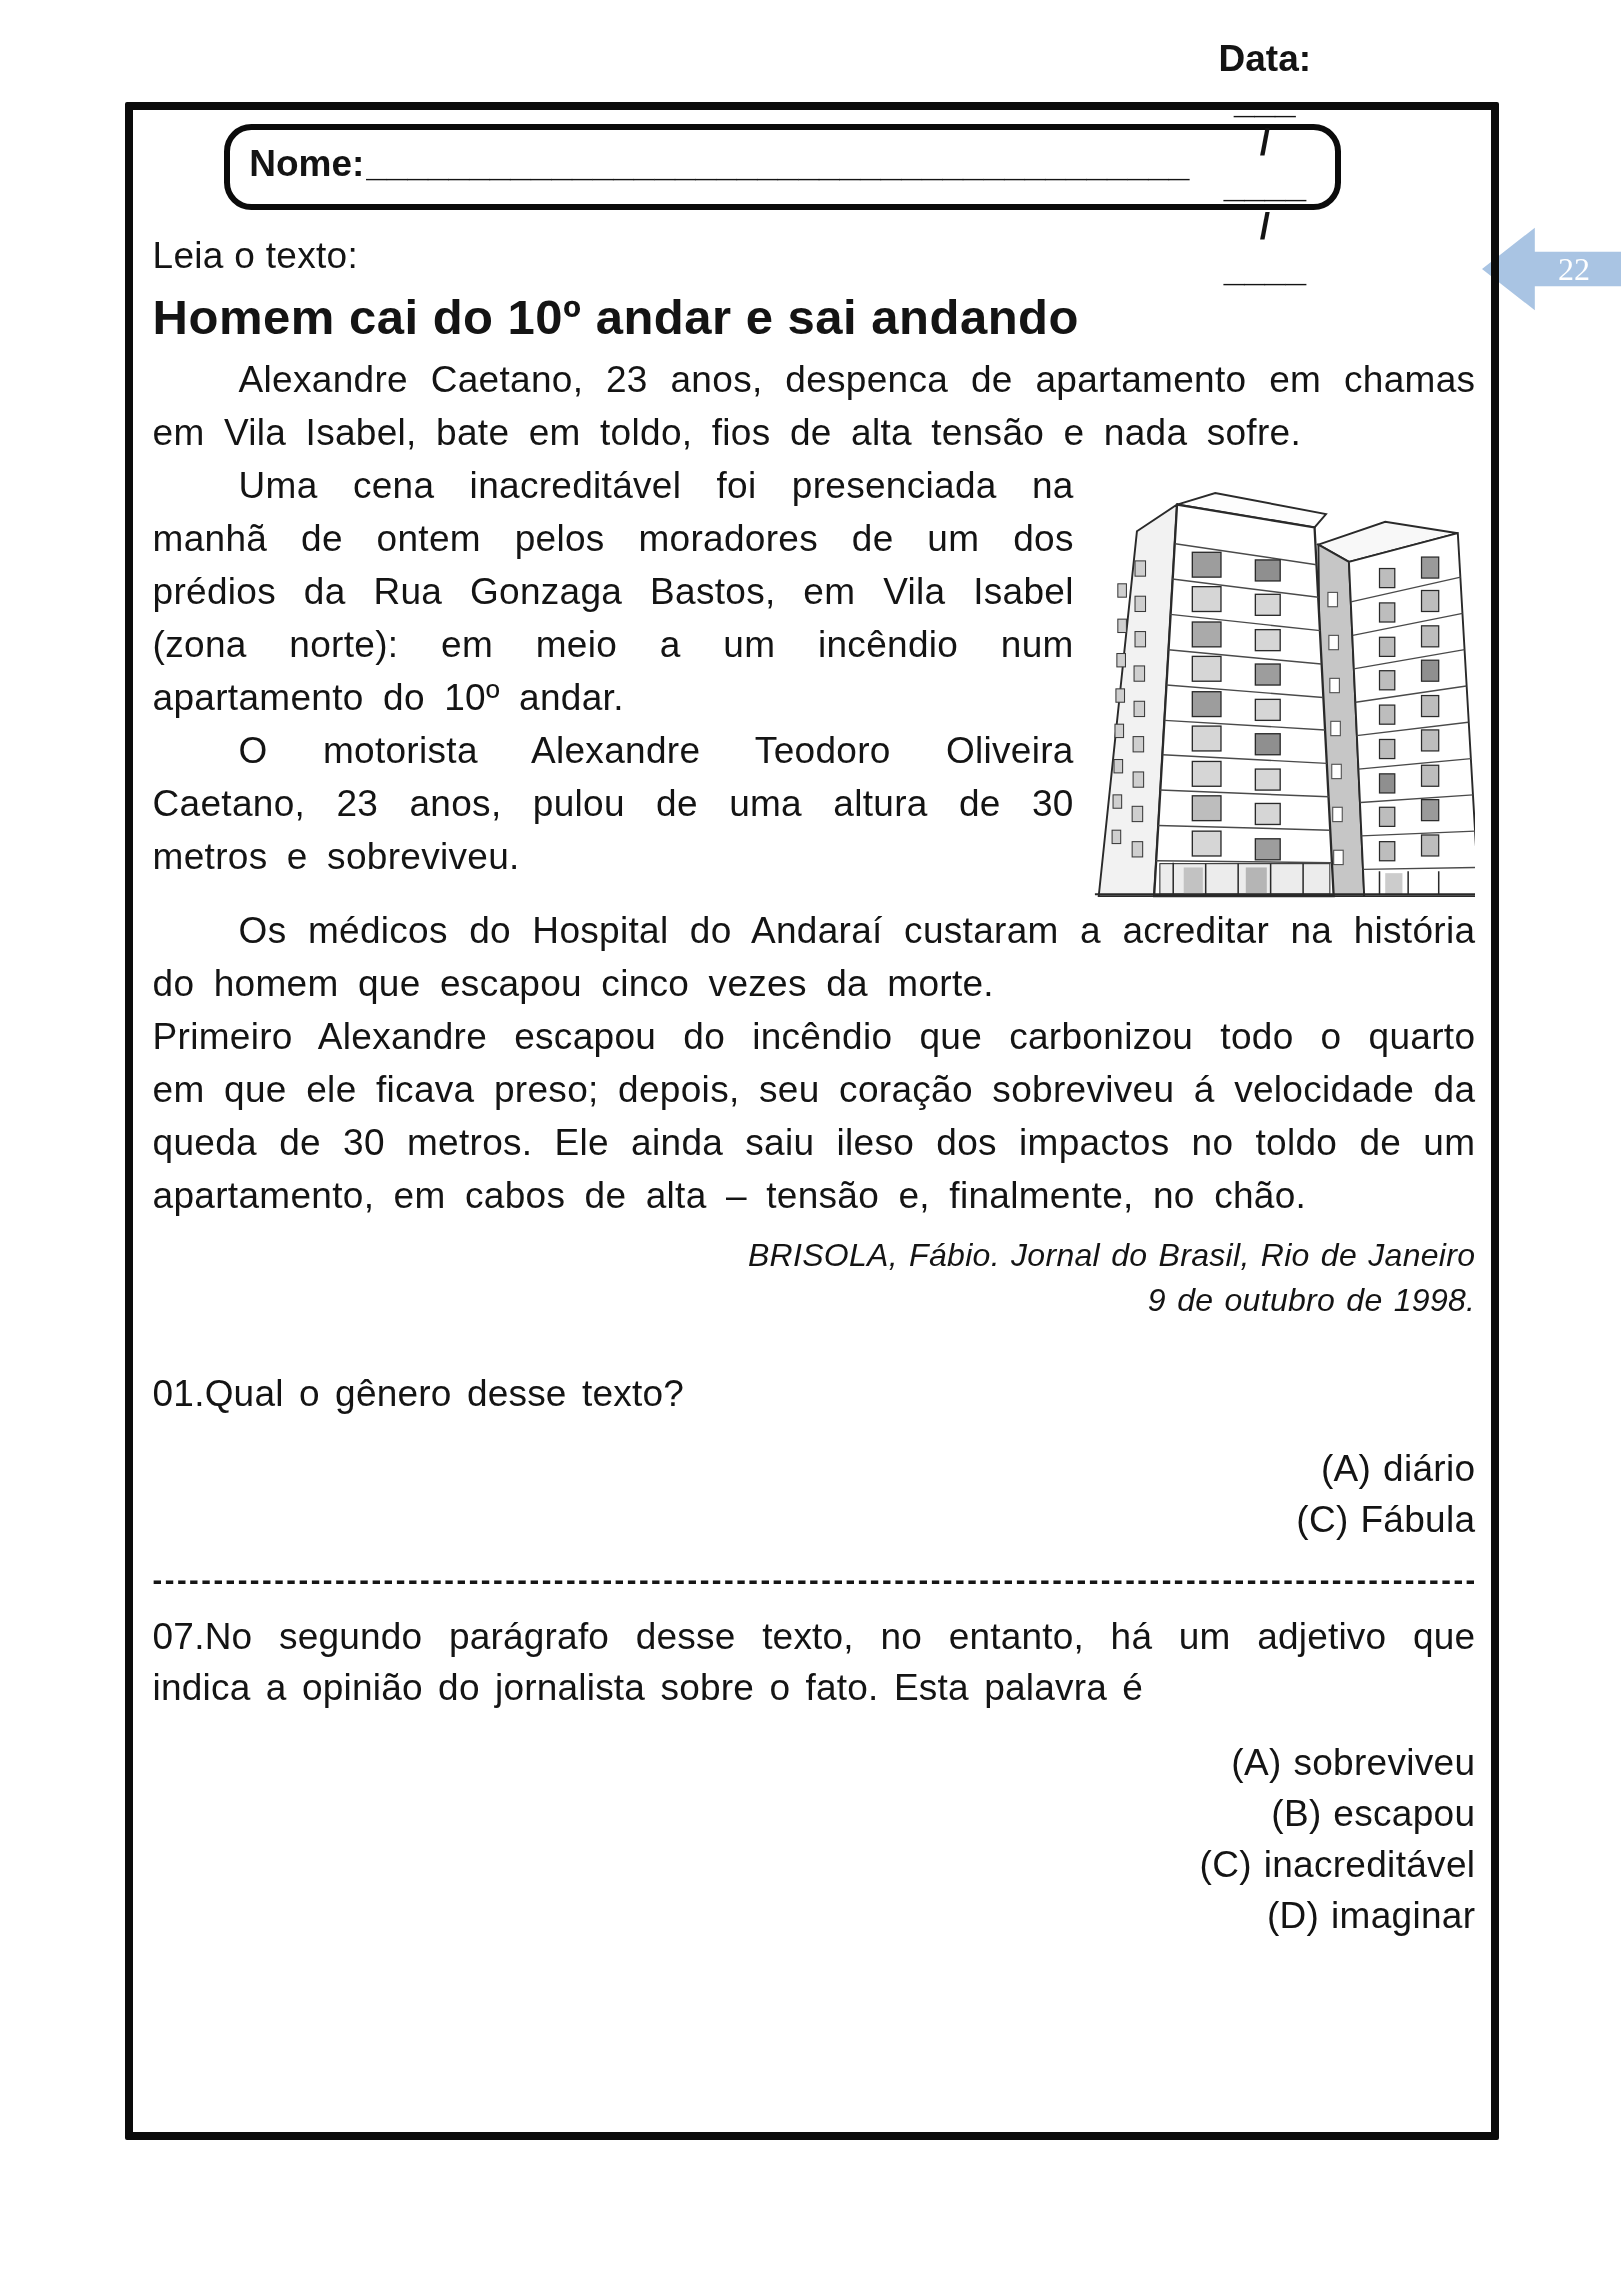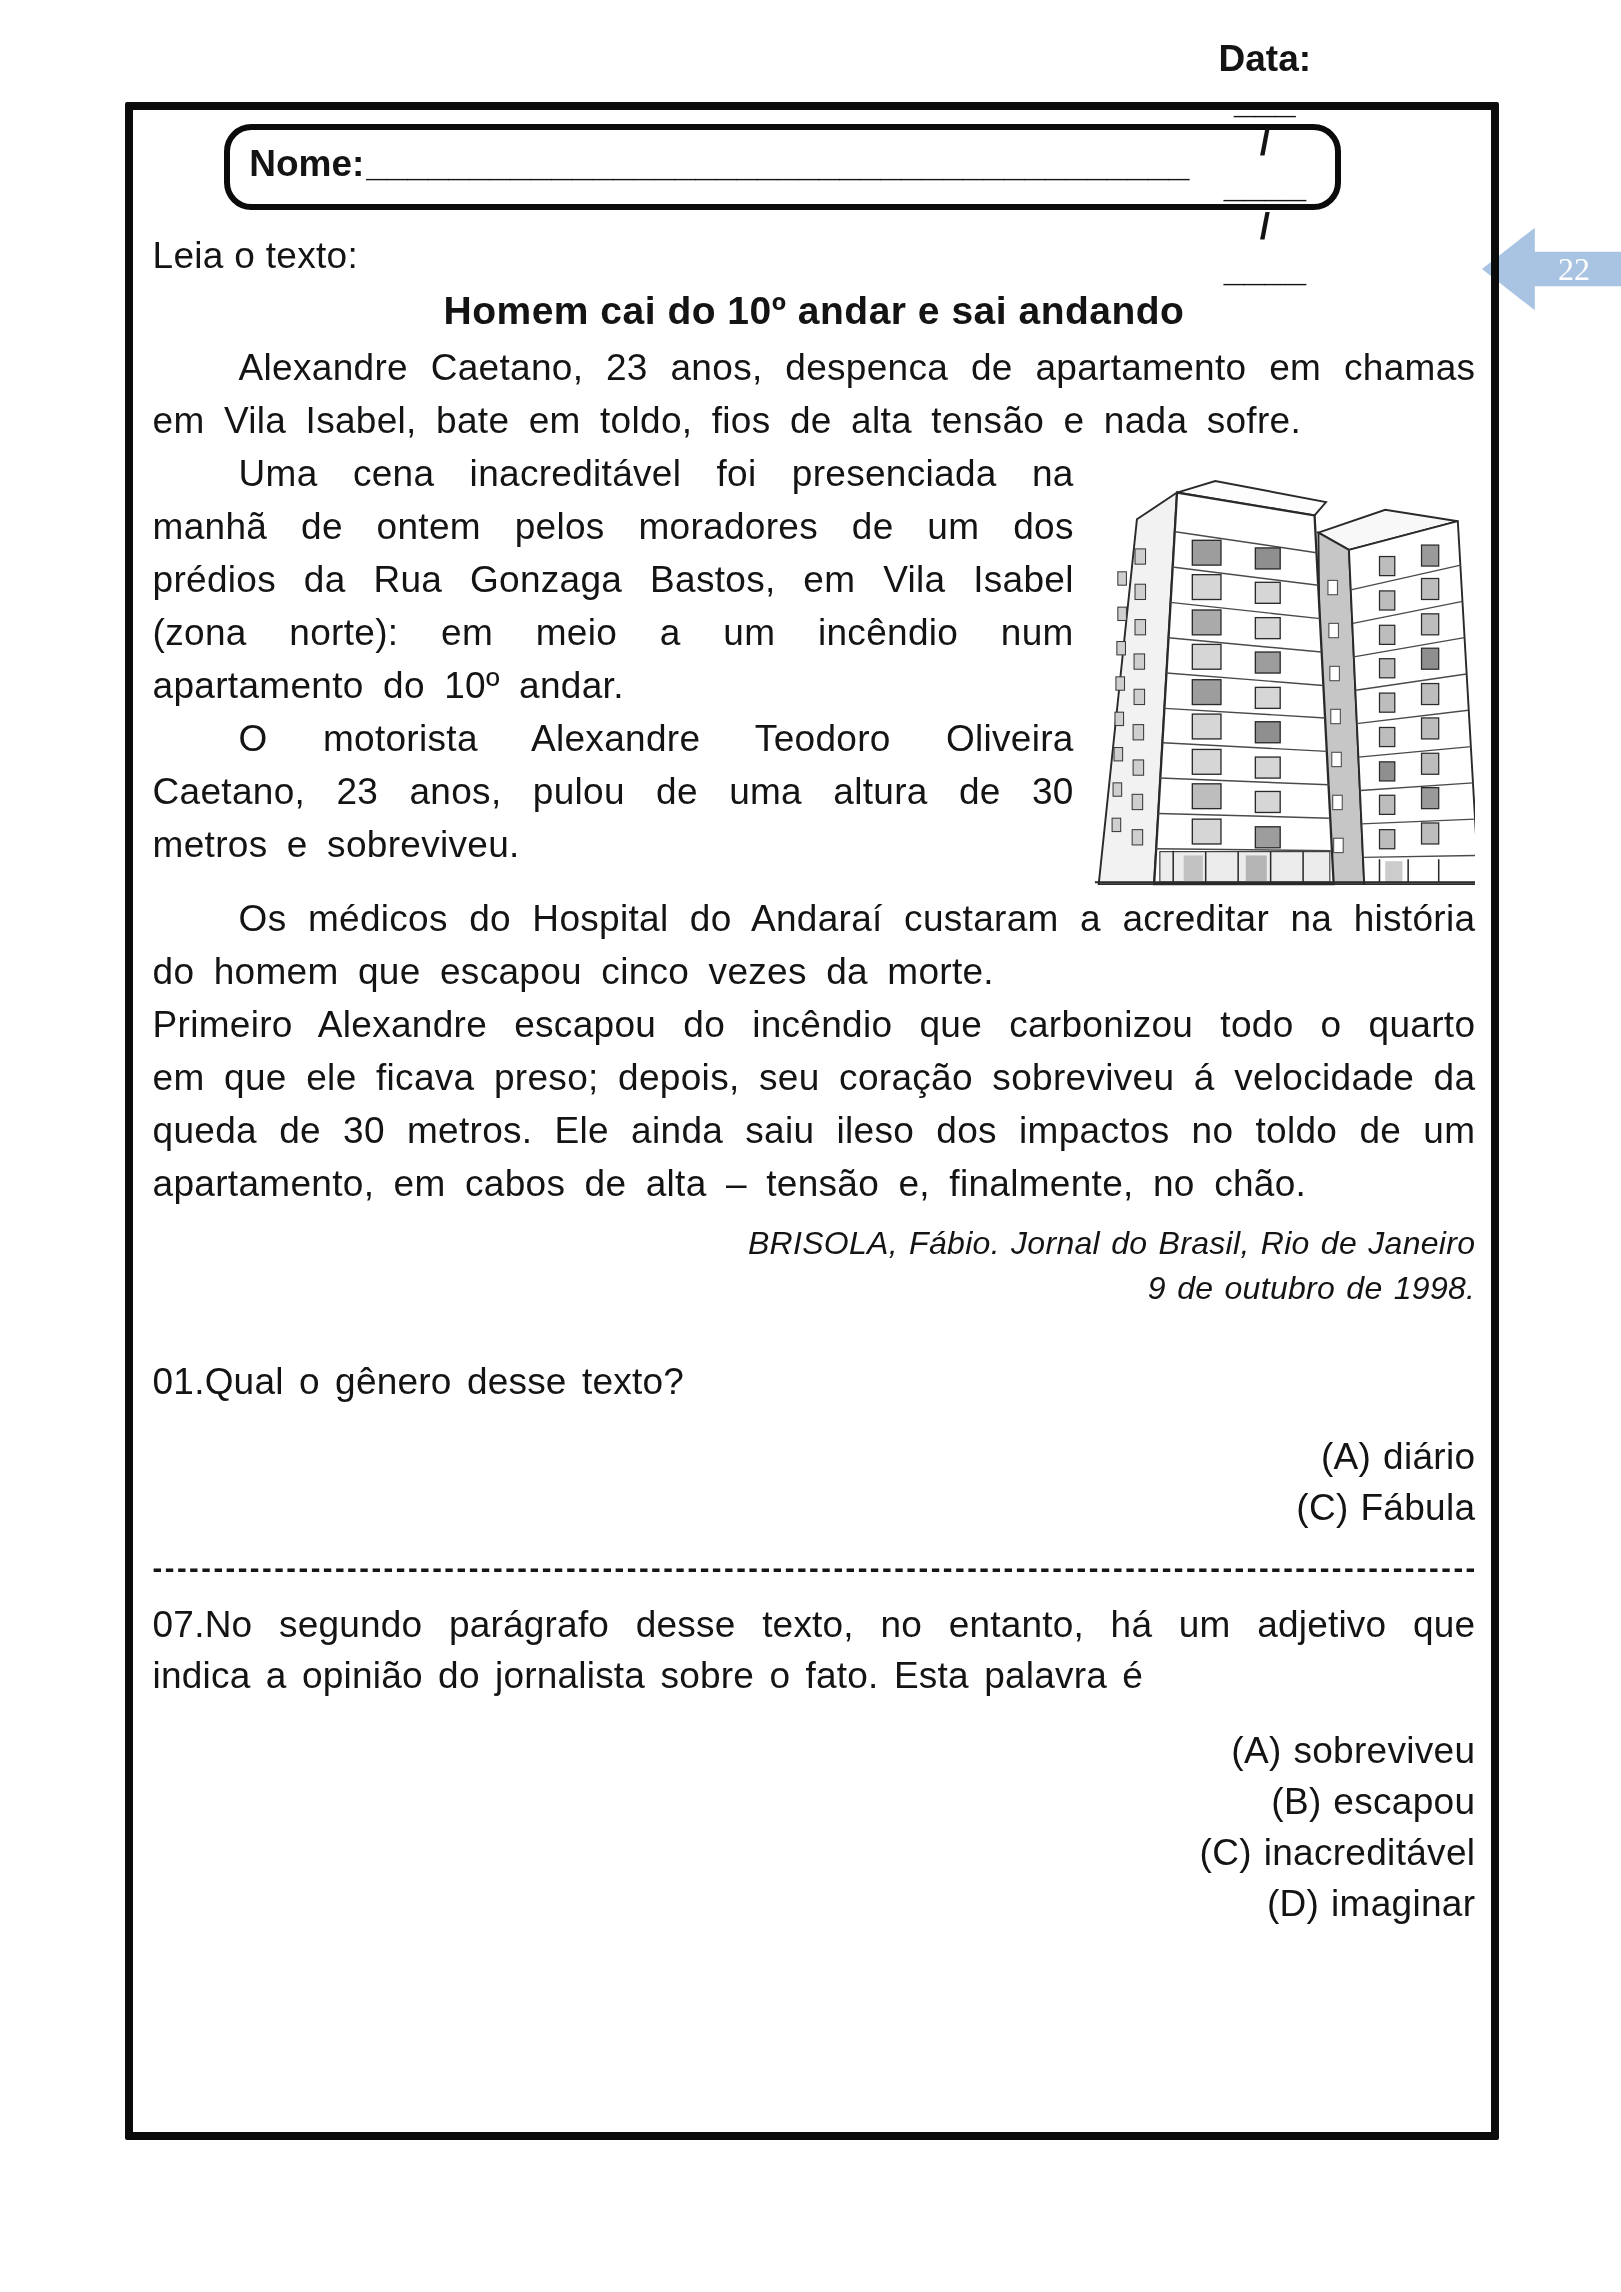--- a/index.html
+++ b/index.html
@@ -38,21 +38,21 @@
     font-size:37px; font-weight:bold; white-space:nowrap;
   }
   .name-line {
     flex:1 1 auto; overflow:hidden; margin:0 7.8px 0 2px;
     font-weight:bold; letter-spacing:0;
   }
   .date-part { display:flex; align-items:center;flex-direction:column; }
   .date-seg { font-weight:bold; }
   .date-slash { font-weight:bold; padding:0 1px; }
   .instruction { margin-top:25.5px; font-size:37px; letter-spacing:0.3px; }
-  .title { margin-top:11.8px; text-align:center; font-size:39px; font-weight:bold; letter-spacing:0.5px; }
+  .title { margin-top:11.8px; text-align:left; font-size:49px; font-weight:bold; letter-spacing:0.5px; }
   .article {
     margin-top:7.8px; font-size:37px; line-height:53px;
     text-align:justify; letter-spacing:0.3px; word-spacing:8.8px;
   }
   .article p { margin:0; text-indent:86px; }
   .article p.no-indent { text-indent:0; }
   .building-float {
     float:right; width:382px; height:435px;
     margin:3.9px 0 5.9px 19.6px;
   }

